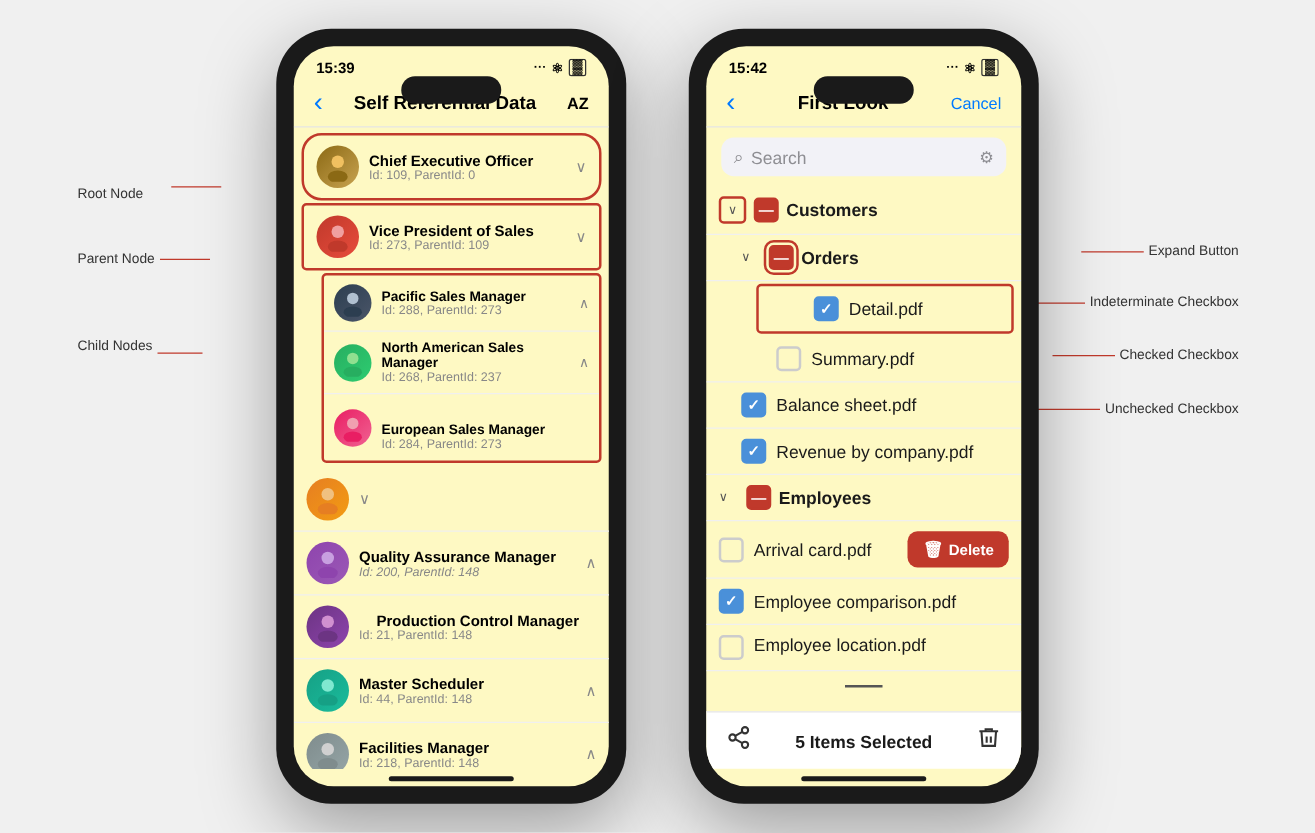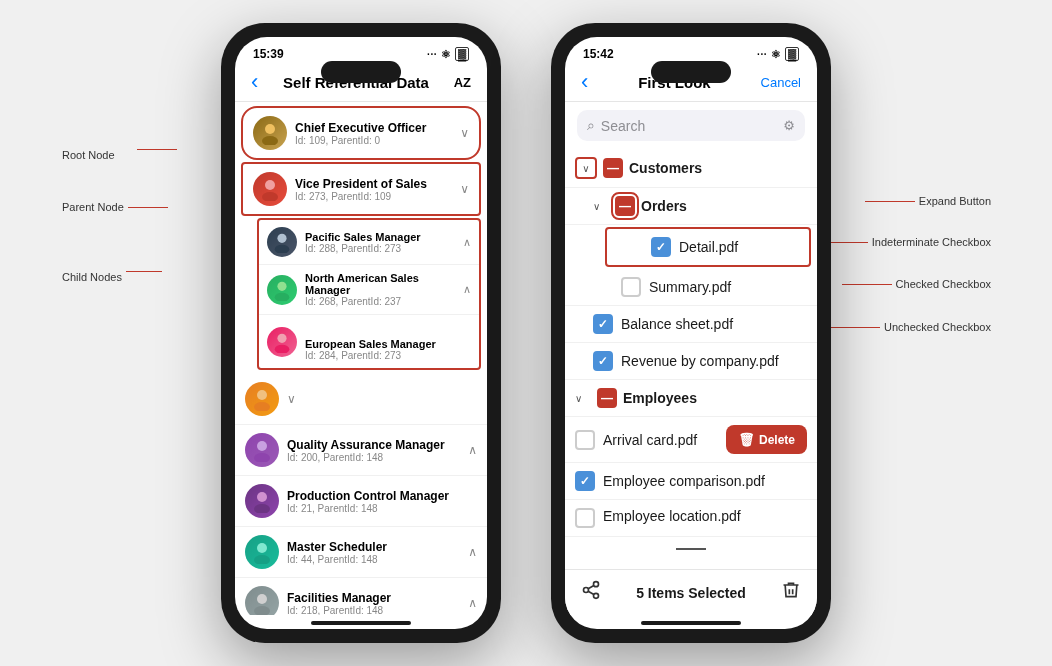--- a/index.html
+++ b/index.html
@@ -28,21 +28,21 @@
       height: 620px;
       background: #1a1a1a;
       border-radius: 44px;
       position: relative;
       padding: 14px;
       box-shadow: 0 20px 60px rgba(0,0,0,0.35);
     }
     .phone-inner {
       width: 100%;
       height: 100%;
-      background: #ffffff;
+      background: #fef9c3;
       border-radius: 32px;
       overflow: hidden;
       display: flex;
       flex-direction: column;
     }
     .notch-bar {
       display: flex;
       justify-content: space-between;
       align-items: center;
       padding: 10px 18px 4px;
@@ -152,21 +152,21 @@
     <div style="position:absolute; top:96px; left:0; display:flex; align-items:flex-start; gap:18px; white-space:nowrap;">
       <span style="font-size:11px; color:#333;">Root Node</span>
       <div style="width:40px; height:1px; background:#c0392b; margin-left:4px;"></div>
     </div>
 
     <div style="position:absolute; top:148px; left:0; display:flex; align-items:center; gap:0; white-space:nowrap;">
       <span style="font-size:11px; color:#333;">Parent Node</span>
       <div style="width:40px; height:1px; background:#c0392b; margin-left:4px;"></div>
     </div>
 
-    <div style="position:absolute; top:218px; left:0; display:flex; align-items:flex-start; gap:0; white-space:nowrap;">
+    <div style="position:absolute; top:218px; left:0; display:flex; align-items:flex-end; gap:0; white-space:nowrap;">
       <span style="font-size:11px; color:#333;">Child Nodes</span>
       <div style="width:36px; height:1px; background:#c0392b; margin-left:4px;"></div>
     </div>
   </div>
 
   <div class="phone" style="flex-shrink:0;">
     <div class="phone-inner">
 
       <div class="notch-bar" style="position:relative;">
         <span style="font-size:12px; font-weight:700; z-index:1;">15:39</span>
@@ -270,34 +270,34 @@
 
         <div style="display:flex; align-items:center; padding:8px 10px; gap:8px; border-bottom:1px solid #f0f0f0;">
           <div class="avatar qam">
             <svg width="24" height="24" viewBox="0 0 24 24">
                 <circle cx="12" cy="8" r="5" fill="#c8a0e0"></circle>
                 <ellipse cx="12" cy="20" rx="8" ry="5" fill="#8e44ad"></ellipse>
               </svg>
           </div>
           <div class="item-info">
             <div style="font-size:12px; font-weight:600;">Quality Assurance Manager</div>
-            <div style="font-size:10px; color:#888;">Id: 200, ParentId: 148</div>
+            <div style="font-size:10px; color:#888;font-style:italic;">Id: 200, ParentId: 148</div>
           </div>
           <span style="font-size:12px; color:#888;">∧</span>
         </div>
 
         <div style="display:flex; align-items:center; padding:8px 10px; gap:8px; border-bottom:1px solid #f0f0f0;">
           <div class="avatar pcm">
             <svg width="24" height="24" viewBox="0 0 24 24">
                 <circle cx="12" cy="8" r="5" fill="#d090d0"></circle>
                 <ellipse cx="12" cy="20" rx="8" ry="5" fill="#6c3483"></ellipse>
               </svg>
           </div>
           <div class="item-info">
-            <div style="font-size:12px; font-weight:600;">Production Control Manager</div>
+            <div style="font-size:12px; font-weight:600;text-align:center;">Production Control Manager</div>
             <div style="font-size:10px; color:#888;">Id: 21, ParentId: 148</div>
           </div>
         </div>
 
         <div style="display:flex; align-items:center; padding:8px 10px; gap:8px; border-bottom:1px solid #f0f0f0;">
           <div class="avatar ms">
             <svg width="24" height="24" viewBox="0 0 24 24">
                 <circle cx="12" cy="8" r="5" fill="#80e8d0"></circle>
                 <ellipse cx="12" cy="20" rx="8" ry="5" fill="#16a085"></ellipse>
               </svg>

